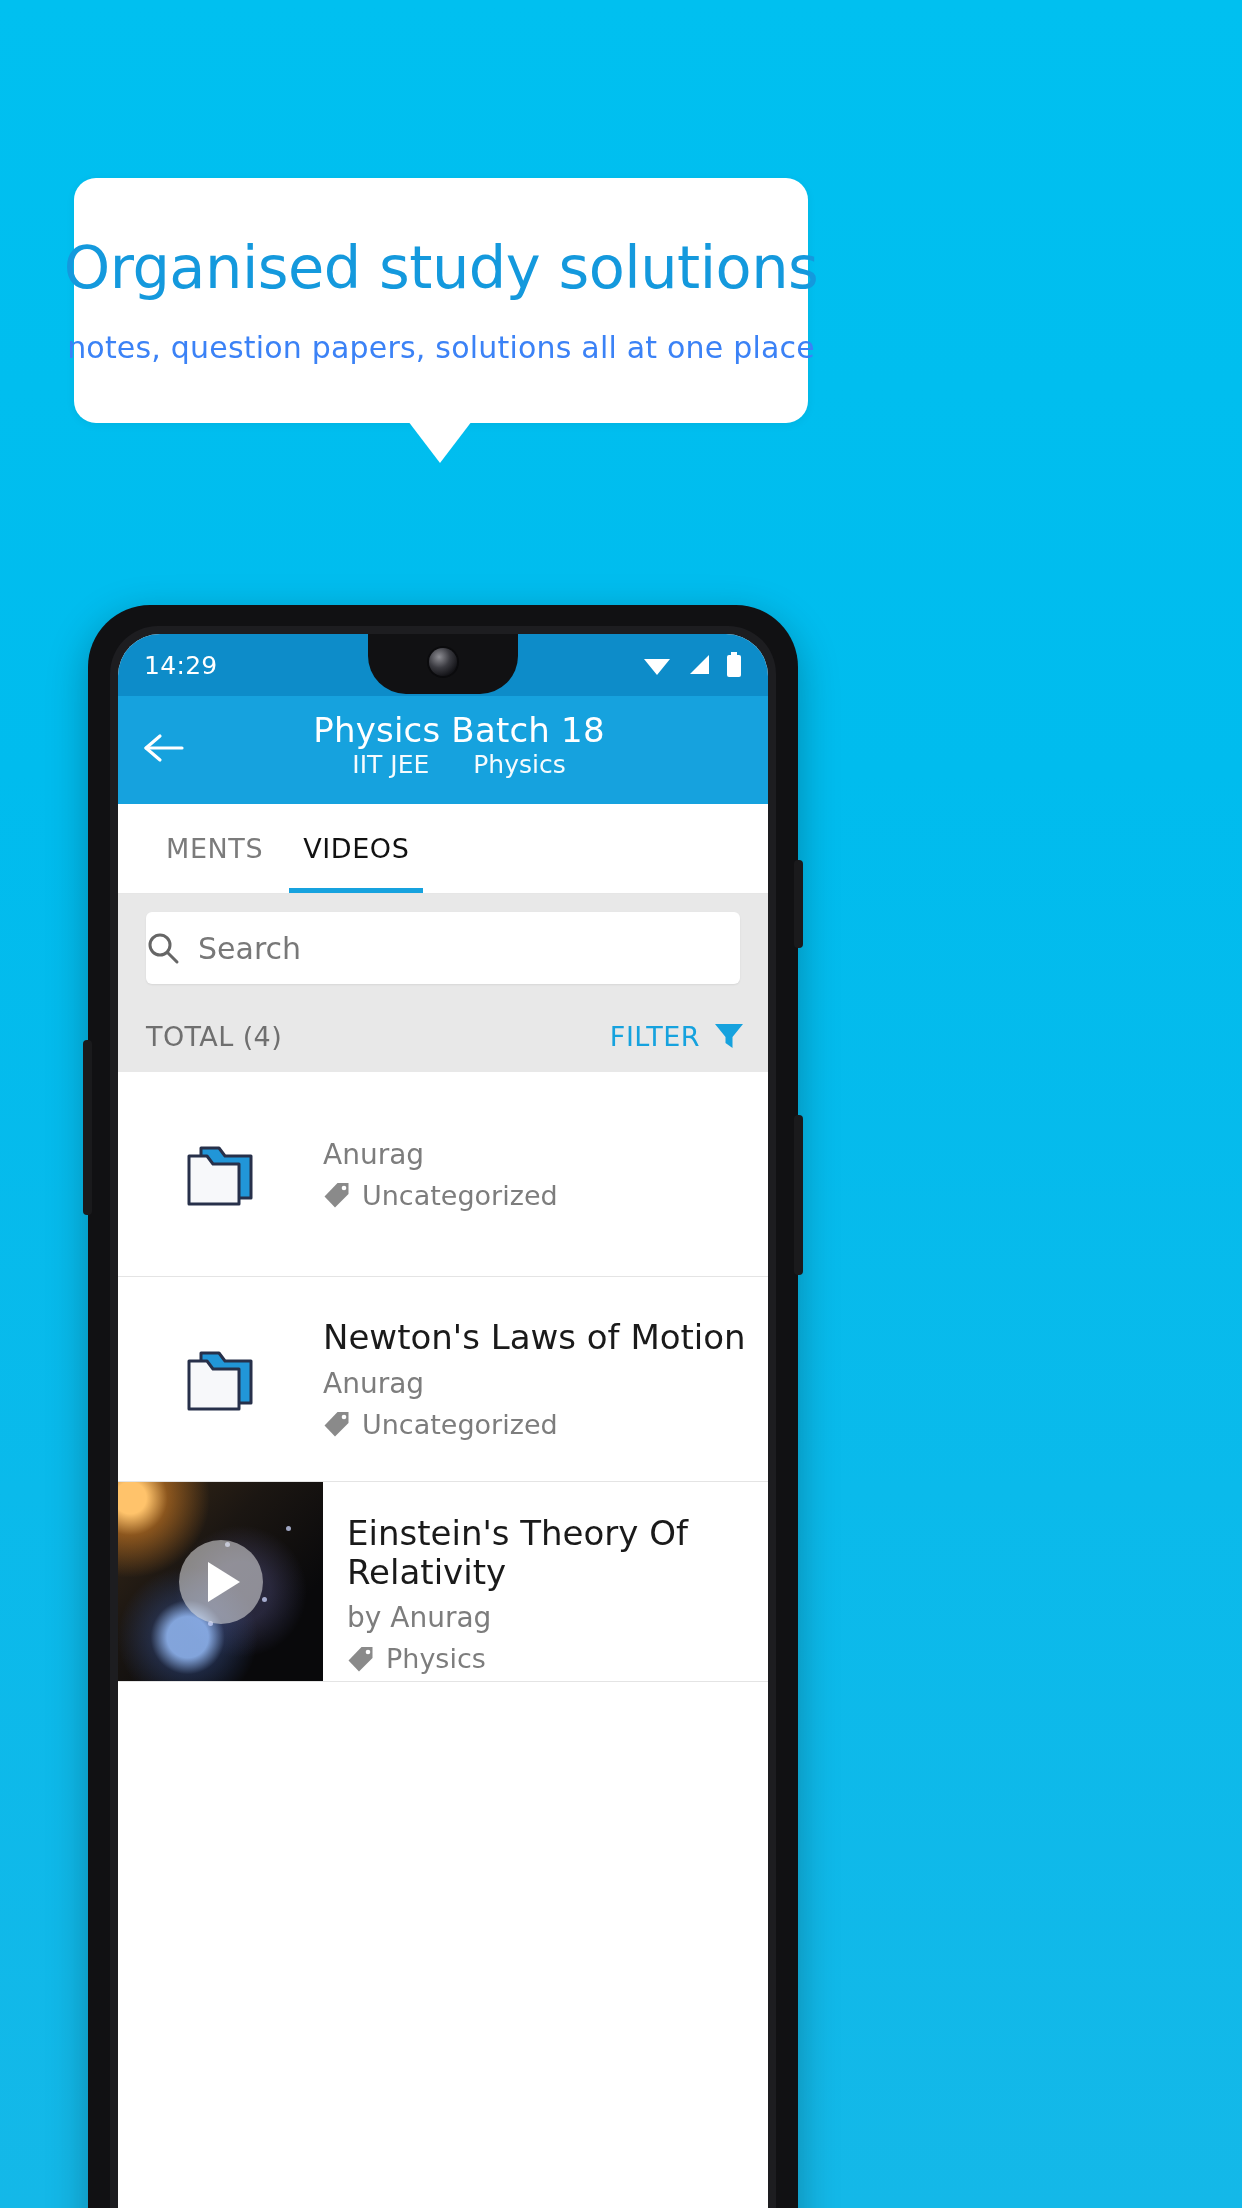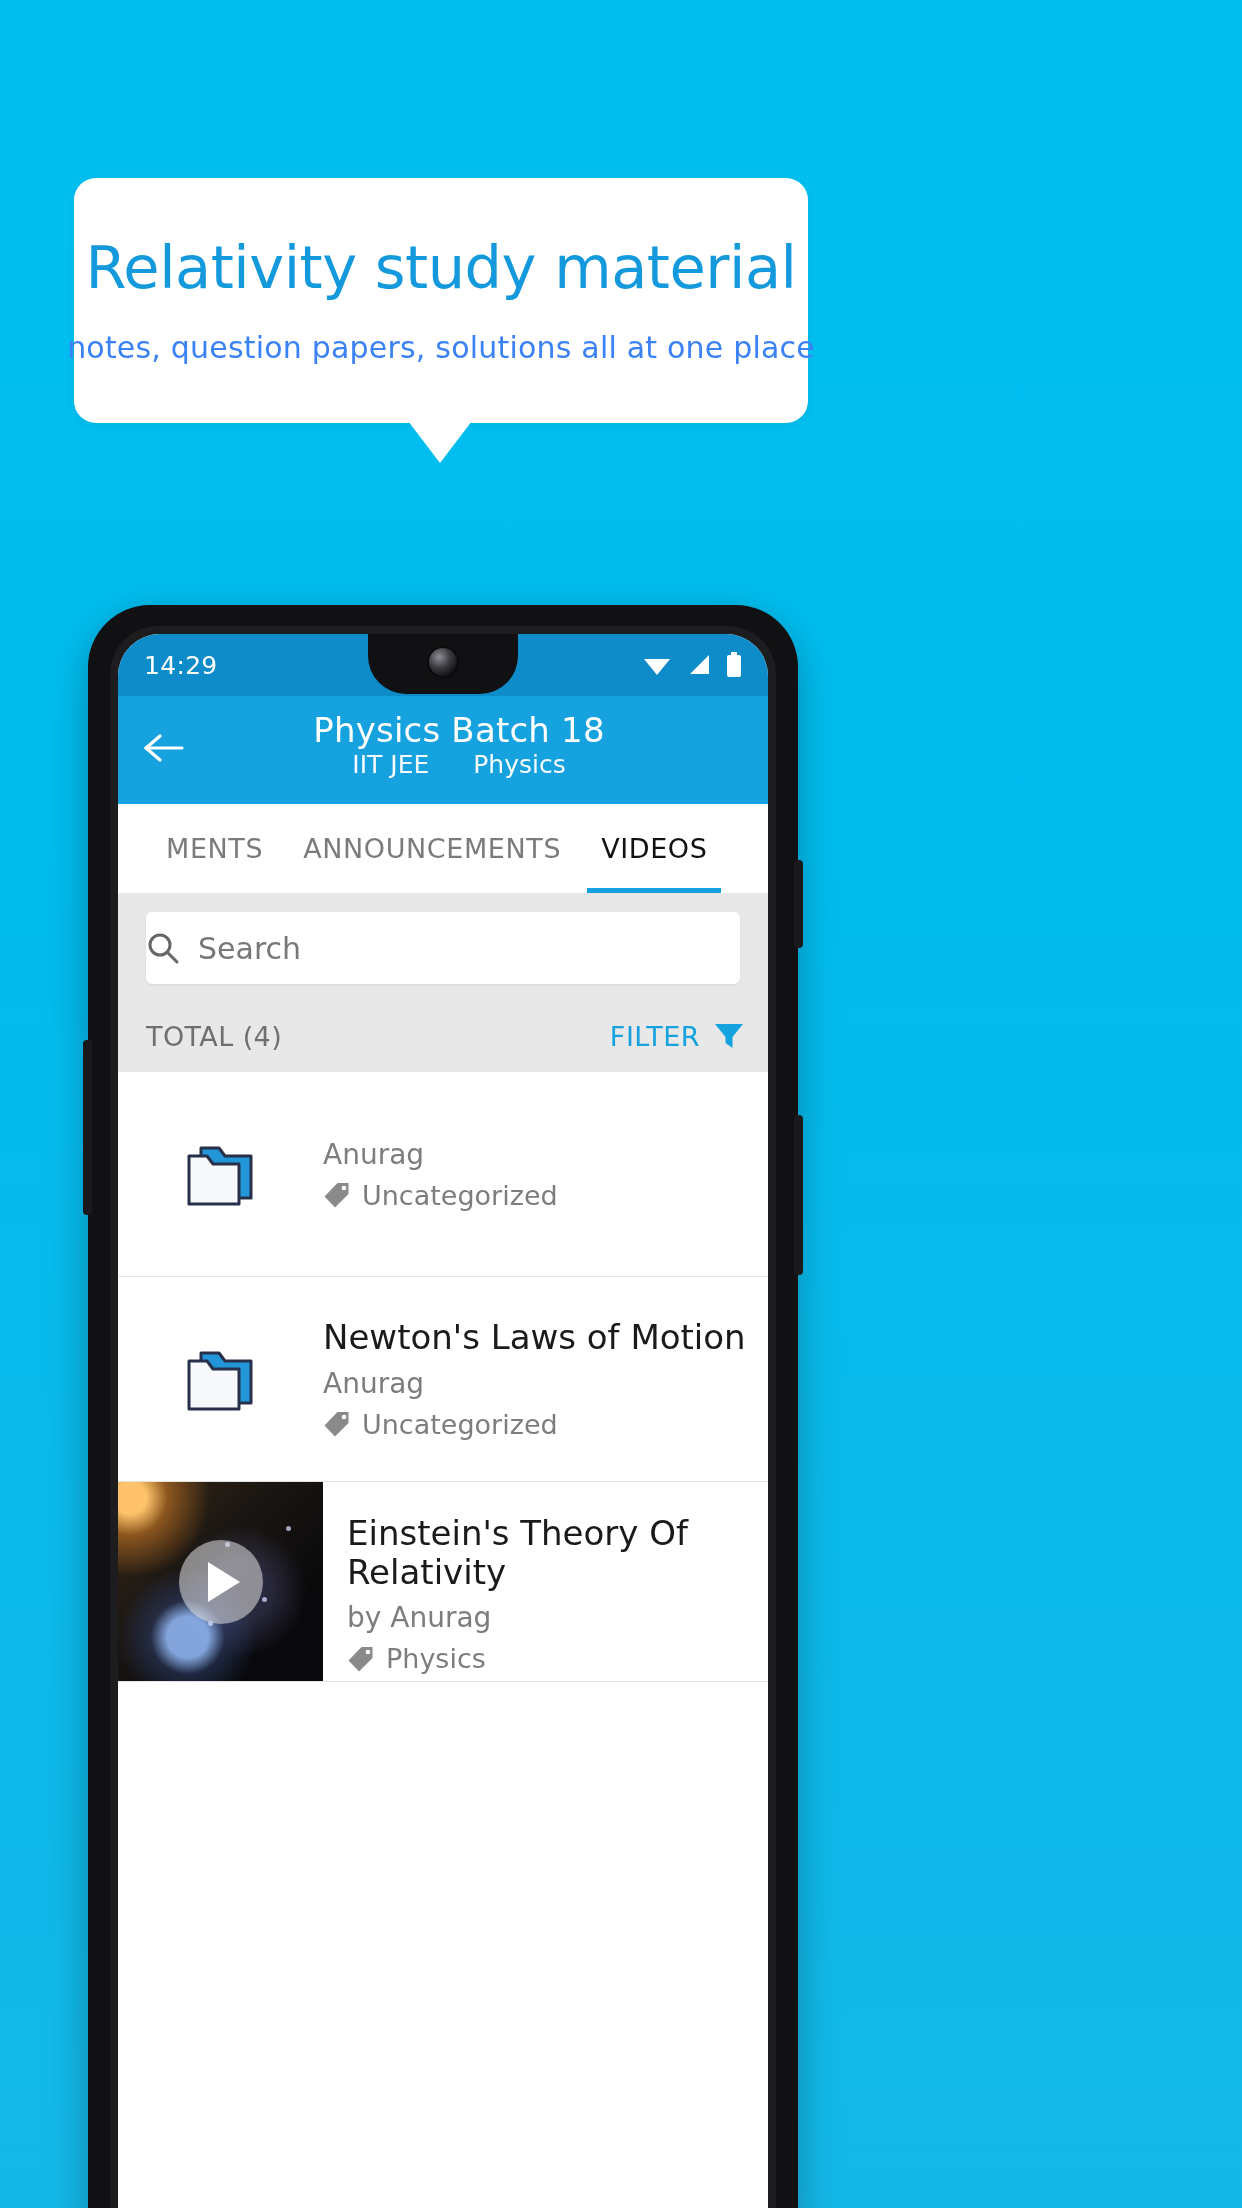--- a/index.html
+++ b/index.html
@@ -158,21 +158,21 @@
     width:0; height:0; margin-left:7px;
     border-top:20px solid transparent; border-bottom:20px solid transparent;
     border-left:32px solid #ffffff;
   }
   .video-body{ flex:1; display:flex; flex-direction:column; gap:9px; padding:32px 18px 0 24px; }
 </style>
 </head>
 <body>
 
 <div id="promo-card">
-  <div id="promo-title">Relativity study material</div>
+  <div id="promo-title">Organised study solutions</div>
   <div id="promo-sub">notes, question papers, solutions all at one place</div>
 </div>
 <div id="promo-tail"></div>
 
 <div id="phone">
   <div class="side-btn" id="btn-power"></div>
   <div class="side-btn" id="btn-vol"></div>
   <div class="side-btn" id="btn-left"></div>
 
   <div id="phone-inner">
@@ -210,23 +210,20 @@
           <div id="appbar-sub">
             <span>IIT JEE</span>
             <span>Physics</span>
           </div>
         </div>
       </div>
 
       <div id="tabs">
         <div class="tab">
           <span>MENTS</span>
-        </div>
-        <div class="tab">
-          <span>ANNOUNCEMENTS</span>
         </div>
         <div class="tab active">
           <span>VIDEOS</span>
         </div>
       </div>
 
       <div id="search-wrap">
         <div id="search-box">
           <svg width="34" height="34" viewBox="0 0 34 34">
             <circle cx="14" cy="14" r="10" fill="none" stroke="#666" stroke-width="3"></circle>

